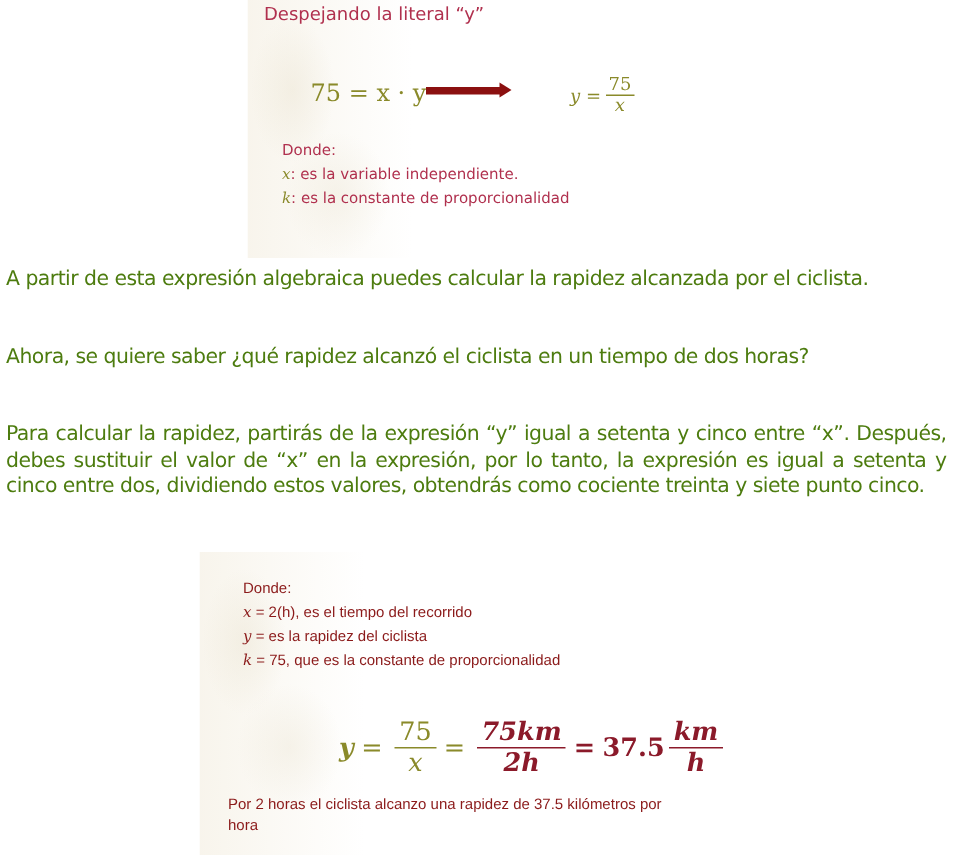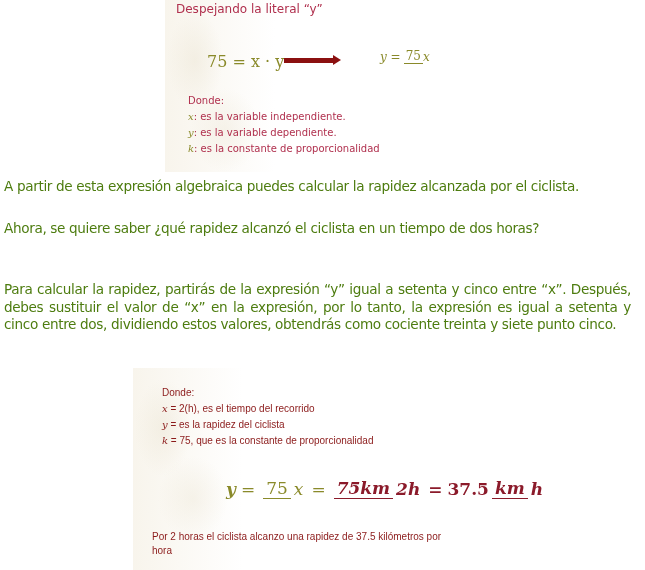--- a/index.html
+++ b/index.html
@@ -12,21 +12,21 @@
       linear-gradient(90deg, rgba(245,240,228,0.7), rgba(255,255,255,0));
   }
   #top-panel { left: 165px; top: 0; width: 250px; height: 172px; }
   #bottom-panel { left: 133px; top: 368px; width: 360px; height: 202px; }
   .title { position: absolute; left: 176px; top: 2px; font-size: 12px; color: #b0304e; font-family: "DejaVu Sans", sans-serif; }
   .math { font-family: "DejaVu Serif", serif; color: #8a8a2a; }
   .eq1 { position: absolute; left: 207px; top: 52px; font-size: 16px; }
   .arrow { position: absolute; left: 284px; top: 58px; width: 50px; height: 5px; background: #8b1010; }
   .arrow::after { content: ""; position: absolute; right: -7px; top: -3px; border-left: 8px solid #8b1010; border-top: 5.5px solid transparent; border-bottom: 5.5px solid transparent; }
   .eq2 { position: absolute; left: 380px; top: 50px; font-size: 12px; display: flex; align-items: center; }
-  .frac { display: inline-flex; flex-direction: row; align-items: center; margin-left: 3px; }
+  .frac { display: inline-flex; flex-direction: column; align-items: center; margin-left: 3px; }
   .frac .num { border-bottom: 1px solid currentColor; padding: 0 2px; line-height: 13px; }
   .frac .den { line-height: 13px; font-style: italic; }
   .donde { position: absolute; left: 188px; top: 93px; font-size: 10px; color: #b0304e; line-height: 16px; }
   .donde .v { font-family: "DejaVu Serif", serif; font-style: italic; color: #8a8a2a; }
   .para { position: absolute; left: 4px; width: 627px; font-size: 13.6px; line-height: 17.5px; color: #4d7c0f; text-align: justify; font-family: "DejaVu Sans", sans-serif; letter-spacing: -0.35px; }
   .ex { position: absolute; left: 162px; top: 385px; font-family: "Liberation Sans", sans-serif; font-size: 10px; color: #8b1a1a; line-height: 16px; }
   .ex .head { font-weight: bold; }
   .ex .v { font-family: "DejaVu Serif", serif; font-style: italic; }
   .big { position: absolute; left: 226px; top: 478px; display: flex; align-items: center; font-family: "DejaVu Serif", serif; font-size: 17px; }
   .big .g { color: #8a8a2a; }
@@ -52,26 +52,25 @@
   <span style="font-style:italic">y =</span>
   <span class="frac">
     <span class="num">75</span>
     <span class="den">x</span>
   </span>
 </div>
 
 <div class="donde">
   <div>Donde:</div>
   <div><span class="v">x</span><span>: es la variable independiente.</span></div>
-  <div><span class="v">y</span><span>: es la variable dependiente.</span></div>
   <div><span class="v">k</span><span>: es la constante de proporcionalidad</span></div>
 </div>
 
 <p class="para" style="top:178px;margin:0">A partir de esta expresión algebraica puedes calcular la rapidez alcanzada por el ciclista.</p>
-<p class="para" style="top:220px;margin:0">Ahora, se quiere saber ¿qué rapidez alcanzó el ciclista en un tiempo de dos horas?</p>
+<p class="para" style="top:230px;margin:0">Ahora, se quiere saber ¿qué rapidez alcanzó el ciclista en un tiempo de dos horas?</p>
 <p class="para" style="top:281px;margin:0">Para calcular la rapidez, partirás de la expresión “y” igual a setenta y cinco entre “x”. Después, debes sustituir el valor de “x” en la expresión, por lo tanto, la expresión es igual a setenta y cinco entre dos, dividiendo estos valores, obtendrás como cociente treinta y siete punto cinco.</p>
 
 <div class="ex">
   <div>Donde:</div>
   <div><span class="v">x</span><span> = 2(h), es el tiempo del recorrido</span></div>
   <div><span class="v">y</span><span> = es la rapidez del ciclista</span></div>
   <div><span class="v">k</span><span> = 75, que es la constante de proporcionalidad</span></div>
 </div>
 
 <div class="big">

